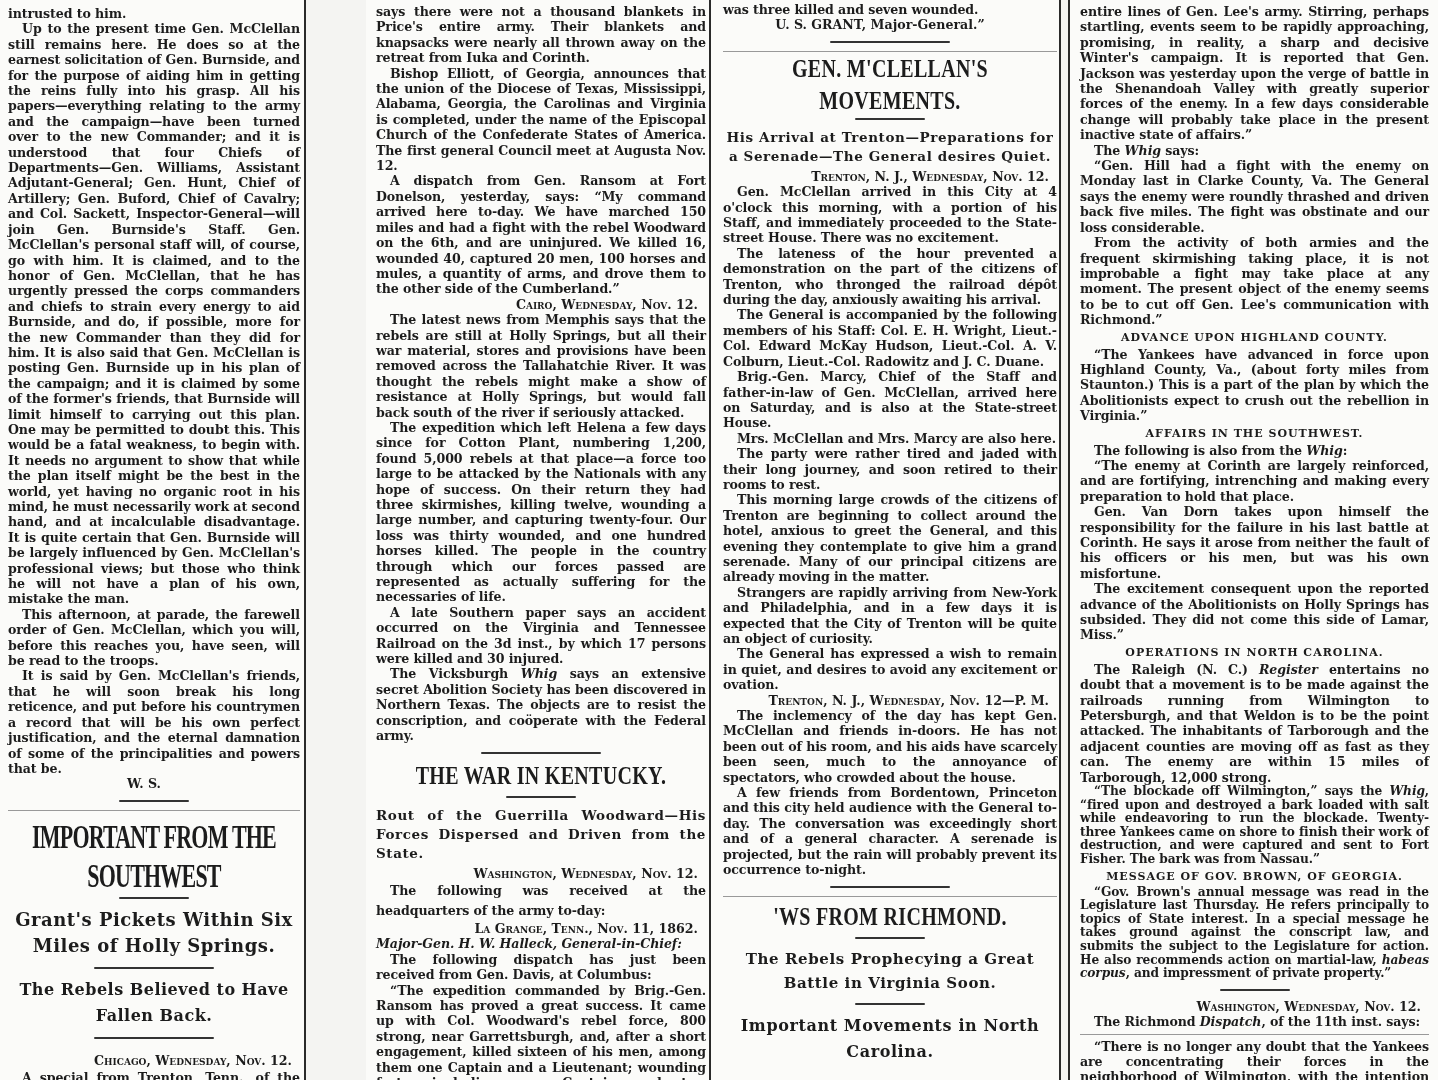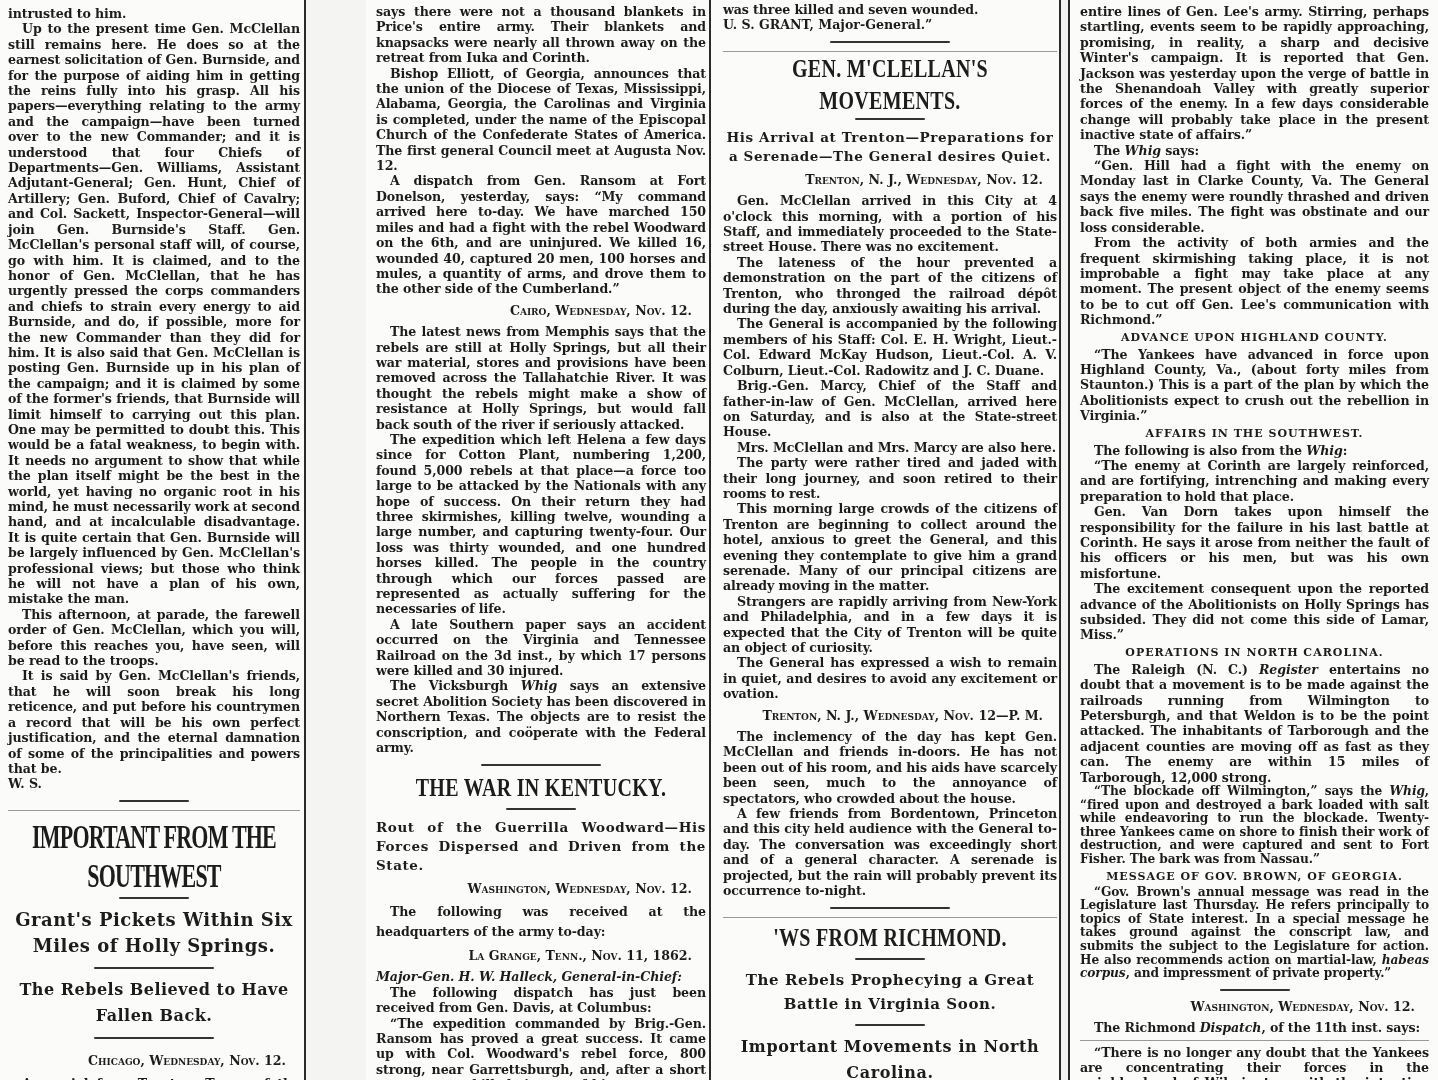--- a/index.html
+++ b/index.html
@@ -16,22 +16,22 @@
   }
   .c1 { left: 0; width: 306px; padding: 6px 4px 0 8px; border-right: 2px solid #2a2a2a; }
   .c2 { left: 366px; width: 352px; padding: 4px 10px 0 10px; border-right: 2px solid #2a2a2a; }
   .c3 { left: 709px; width: 352px; padding: 2px 2px 0 12px; border-left: 2px solid #2a2a2a; border-right: 2px solid #2a2a2a; }
   .c4 { left: 1068px; width: 373px; padding: 4px 10px 0 10px; border-left: 2px solid #2a2a2a; border-right: 2px solid #2a2a2a; }
   p {
     margin: 0; font-size: 12.6px; line-height: 15.4px; text-align: justify;
     font-weight: 600; letter-spacing: -0.1px;
   }
   p.ind { text-indent: 14px; }
-  .dateline { text-align: right; font-size: 12.6px; line-height: 15.4px; font-weight: 600; margin: 6px; padding-right: 8px; }
-  .sig { text-align: left; font-size: 12.6px; line-height: 15.4px; font-weight: 700; margin: 0; padding-right: 20px; }
+  .dateline { text-align: right; font-size: 12.6px; line-height: 15.4px; font-weight: 600; margin: 0; padding-right: 8px; }
+  .sig { text-align: center; font-size: 12.6px; line-height: 15.4px; font-weight: 700; margin: 0; padding-right: 20px; }
   .sep { width: 70px; height: 2px; margin: 8px auto; background: #333; border-radius: 1px; }
   .sep.wide { width: 120px; }
   .hr-full { height: 1px; background: #999; margin: 4px 0; }
   .h1 {
     text-align: center; font-family: "Liberation Serif", serif; font-weight: 900;
     font-size: 20px; letter-spacing: 0.3px; margin: 6px 0 4px; line-height: 26px;
     transform: scaleY(1.25);
   }
   .h1.condensed { font-size: 22px; letter-spacing: -0.8px; transform: scaleY(1.5); margin: 20px 0 14px; }
   .h2 {

